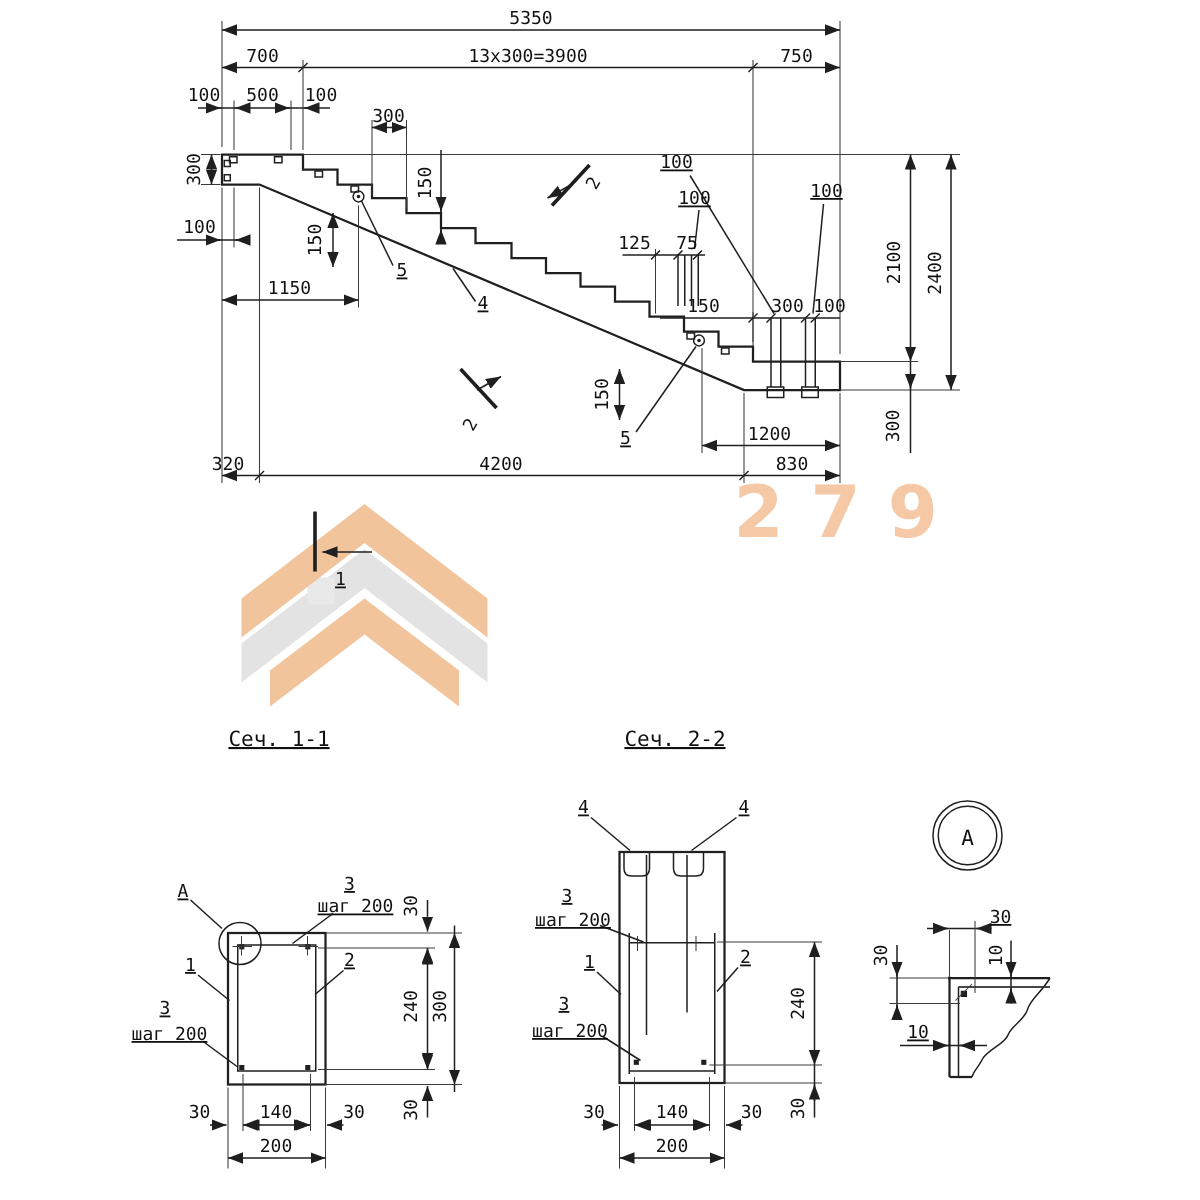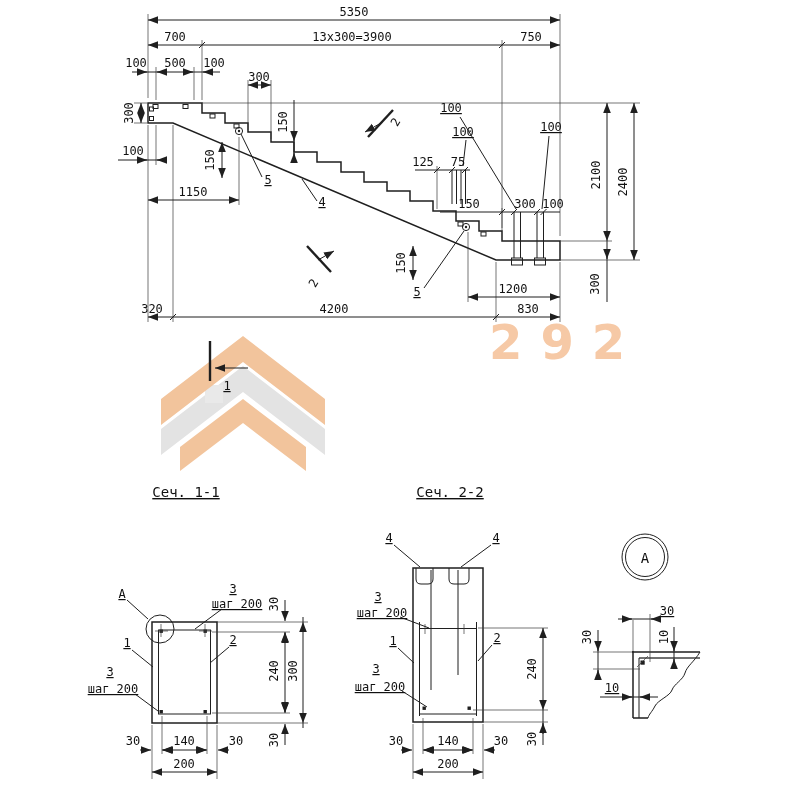--- a/index.html
+++ b/index.html
@@ -28,21 +28,21 @@
 
 <div id="canvas">
 
   <div id="wm">
     <svg id="wm-logo" width="200" height="160">
       <polygon points="11,101 93,38 175,101 175,127 93,64 11,127" fill="#e3e3e3"></polygon>
       <rect x="55" y="57" width="18" height="18" fill="#e9e9e9"></rect>
       <polygon points="11,71 93,8 175,71 175,97 93,34 11,97" fill="#f2c49c"></polygon>
       <polygon points="30,119 93,71 156,119 156,143 93,95 30,143" fill="#f2c49c"></polygon>
     </svg>
-    <div id="wm-num">292</div>
+    <div id="wm-num">279</div>
   </div>
 
   <svg id="dwg" width="800" height="800" viewBox="0 0 800 800">
     <defs>
       <marker id="ar" markerWidth="12" markerHeight="10" refX="10" refY="5" orient="auto-start-reverse" markerUnits="userSpaceOnUse" viewBox="0 0 12 10">
         <path d="M0,1.2 L10,5 L0,8.8 Z" fill="#1f1f1f"></path>
       </marker>
     </defs>
 
     <g>

